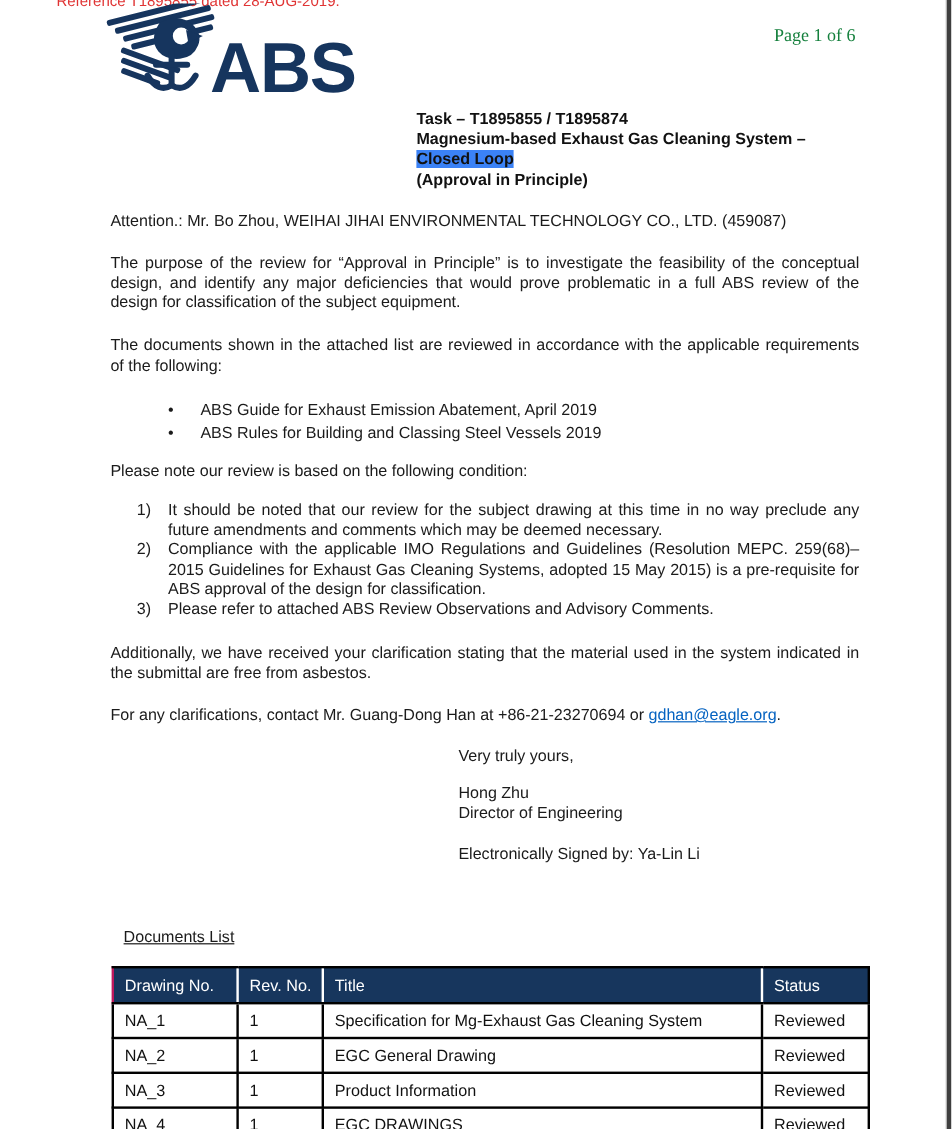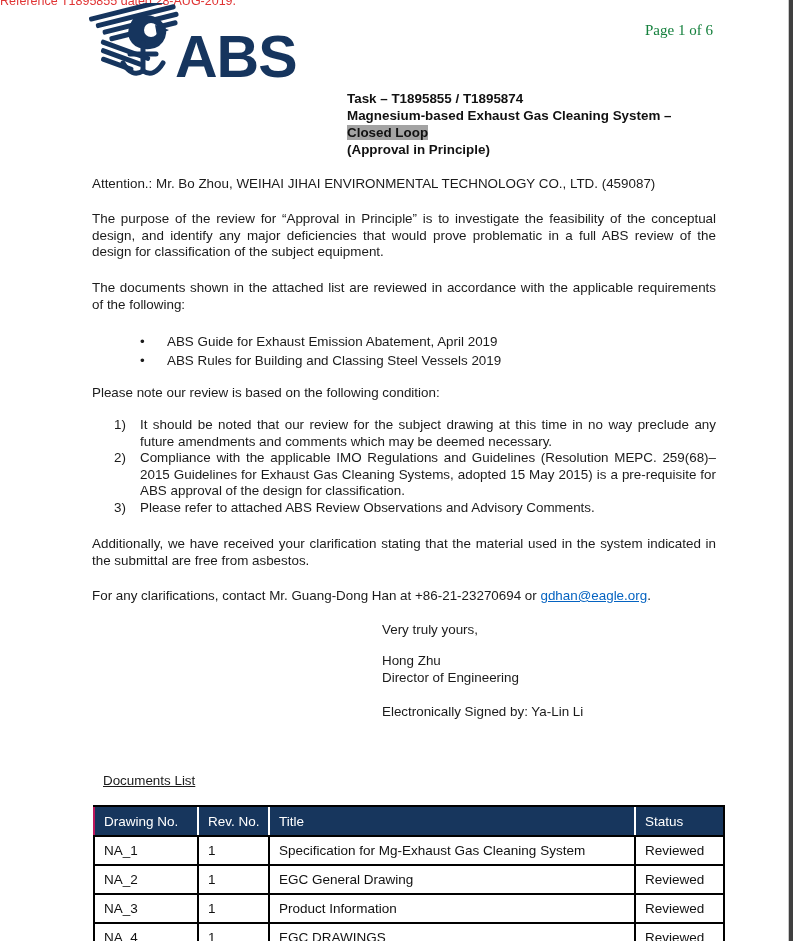--- a/index.html
+++ b/index.html
@@ -8,35 +8,35 @@
     position:relative; width:793px; height:941px;
     background:#ffffff; overflow:hidden;
     font-family:"Liberation Sans", sans-serif;
     color:#1b1b1b;
   }
   
   .edge-line { position:absolute; top:0; right:4px; width:1px; height:100%; background:#c9c9c9; }
   .edge-strip { position:absolute; top:0; right:0; width:4px; height:100%; background:#3f3f3f; }
 
   
-  .ref-clip { position:absolute; left:0; top:0; width:300px; height:9px; overflow:hidden; }
+  .ref-clip { position:absolute; left:0; top:0; width:300px; height:9px; overflow:hidden;padding-left:47px; }
   .ref-text { margin-top:-6px; font-size:12.5px; color:#e03434; white-space:nowrap; }
 
   .logo-wrap { position:absolute; left:85px; top:3px; width:228px; height:82px; }
 
   .page-num {
     position:absolute; left:645px; top:22px;
     font-family:"Liberation Serif", serif; font-size:15px; color:#15803d;
   }
 
   .task-heading {
     position:absolute; left:347px; top:90px;
     font-size:13.4px; font-weight:bold; line-height:17px; color:#111;
   }
-  .hl { background:#a3a3a3; }
+  .hl { background:#3b82f6; }
 
   .blk {
     position:absolute; left:92px; width:624px;
     font-size:13.4px; line-height:16.6px; text-align:justify;
   }
   .nowrap { white-space:nowrap; width:auto; text-align:left; }
   .left { text-align:left; }
 
   .bullet-item { position:relative; padding-left:75px; line-height:19px; text-align:left; }
   .bullet-item .marker { position:absolute; left:48px; top:0; }

